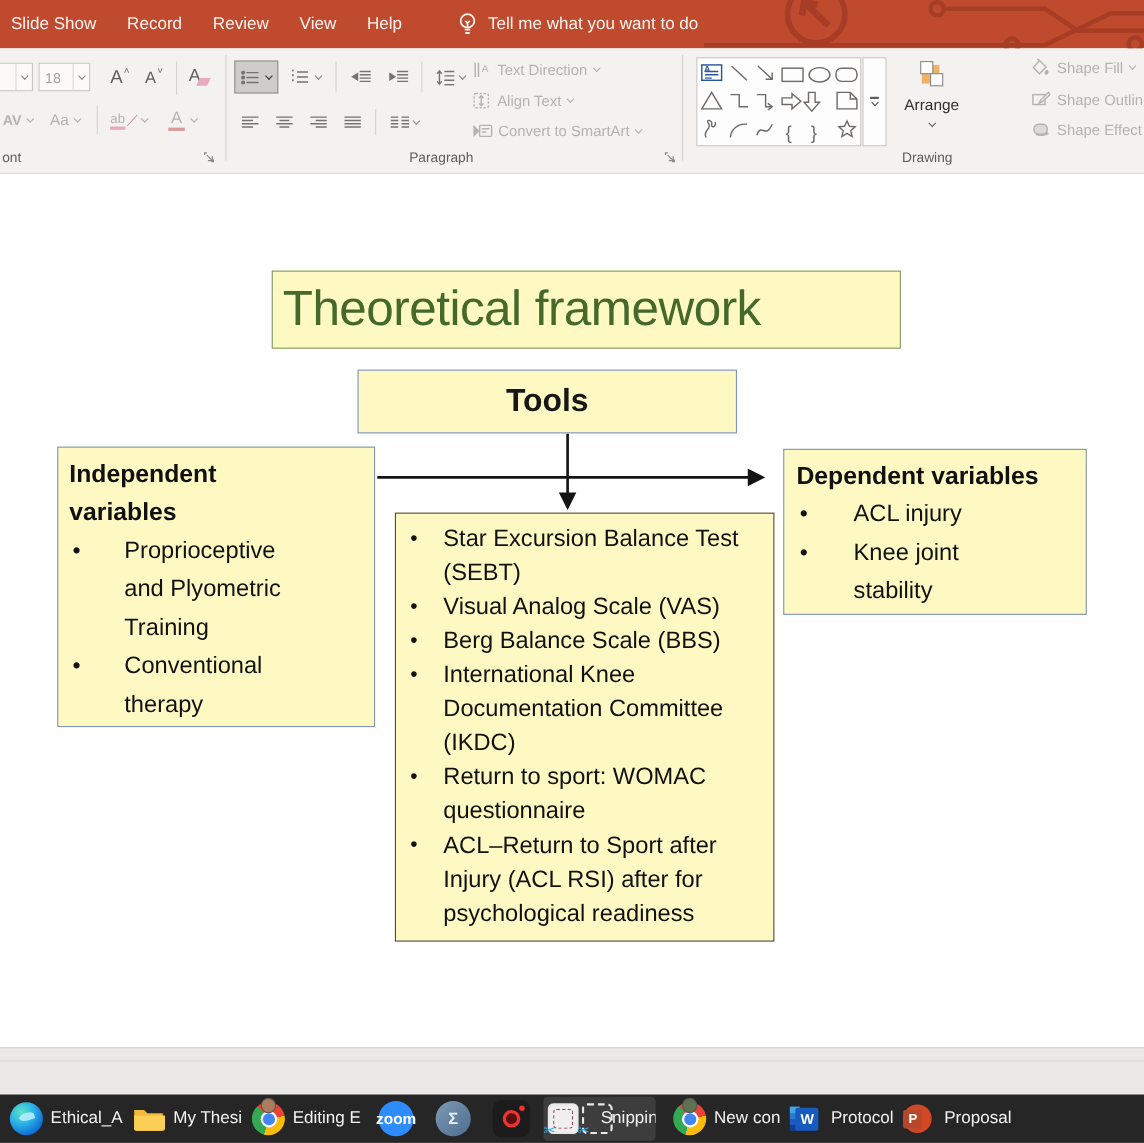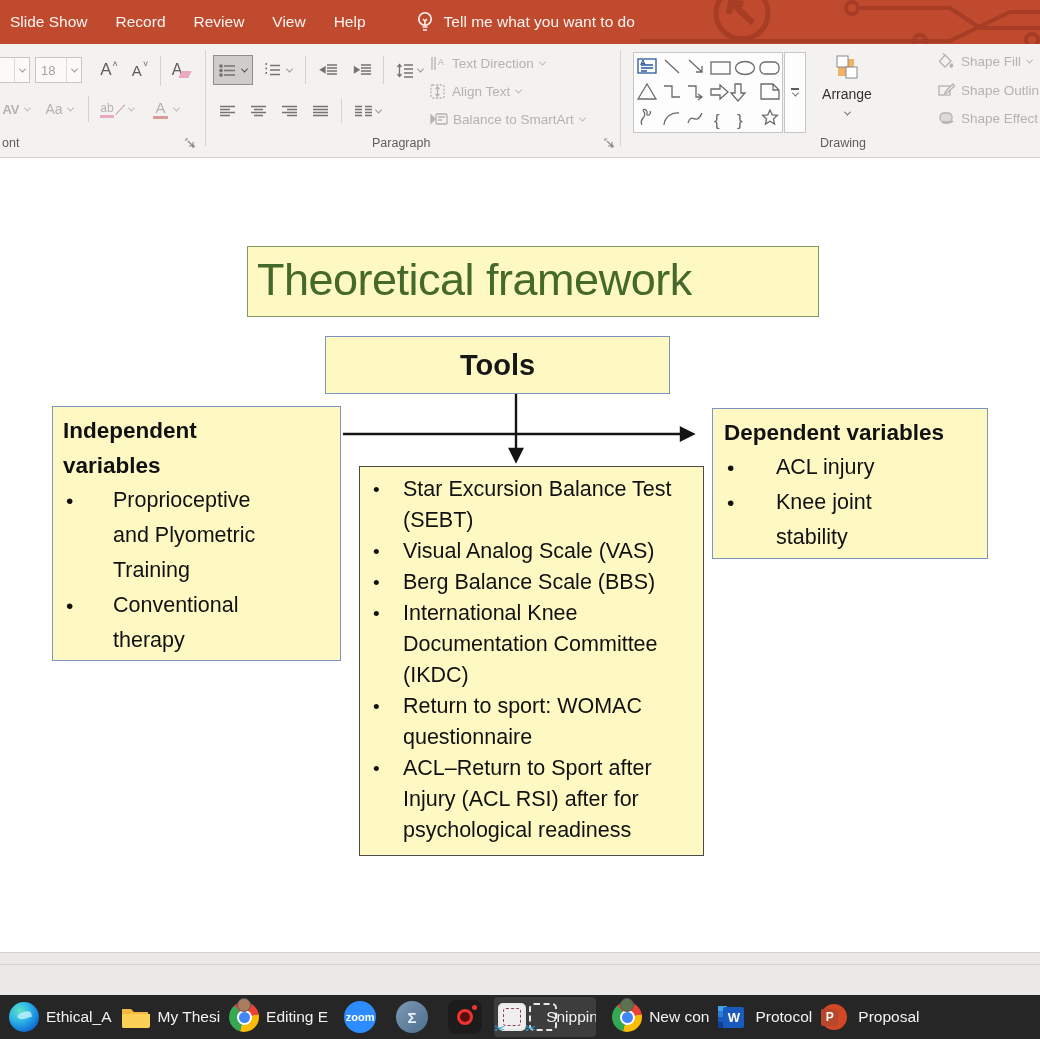--- a/index.html
+++ b/index.html
@@ -263,21 +263,21 @@
     <span class="chev" style="margin-left:6px;"></span>
   </div>
   <div class="rbtn gray rlabel" style="left:430px; top:65px; width:200px; height:20px; justify-content:flex-start;">
     <svg width="18" height="14" viewBox="0 0 18 14">
         <g class="ricon-line-d">
           <rect x="6" y="2" width="11" height="10" rx="1"></rect>
           <path d="M8 5 H15 M8 8 H12"></path>
           <path d="M1 11 L5 7 L1 3 Z" fill="#b5b2af"></path>
         </g>
       </svg>
-    <span style="margin-left:5px;">Balance to SmartArt</span>
+    <span style="margin-left:5px;">Convert to SmartArt</span>
     <span class="chev" style="margin-left:6px;"></span>
   </div>
   <div class="grp-label" style="left:372px;">Paragraph</div>
   <svg class="launcher" style="left:603px;" viewBox="0 0 12 12">
     <path d="M2 4 V2 H4 M8 10 H10 V8 M4 4 L9 9 M9 5 V9 H5" stroke="#8a8886" stroke-width="1.1" fill="none"></path>
   </svg>
   <div class="vdiv" style="left:620px;"></div>
 
   <div style="position:absolute; left:633px; top:8px; width:150px; height:81px; background:#fdfdfd; border:1px solid #c8c6c4;">
     <svg width="148" height="79" viewBox="0 0 148 79">
@@ -458,21 +458,21 @@
           <div class="circle-ic" style="width:11px; height:11px; background:#4286f5;"></div>
         </div>
       </div>
       <div class="avatar" style="background:#a97e5f;"></div>
     </div>
     <div class="tb-label">Editing E</div>
   </div>
 
   <div class="tb-item" style="margin-left:16px;">
     <div class="tb-ic circle-ic" style="background:#2d8cff; width:32px; height:32px;">
-      <span style="color:#fff; font-size:11px; font-weight:bold;">zoom</span>
+      <span style="color:#fff; font-size:14px; font-weight:bold;">zoom</span>
     </div>
   </div>
 
   <div class="tb-item" style="margin-left:20px;">
     <div class="tb-ic circle-ic" style="background:linear-gradient(135deg,#7d99b5,#4d6e8e); width:32px; height:32px;">
       <span style="color:#eaf2fa; font-size:15px; font-weight:bold;">Σ</span>
     </div>
   </div>
 
   <div class="tb-item" style="margin-left:20px;">

